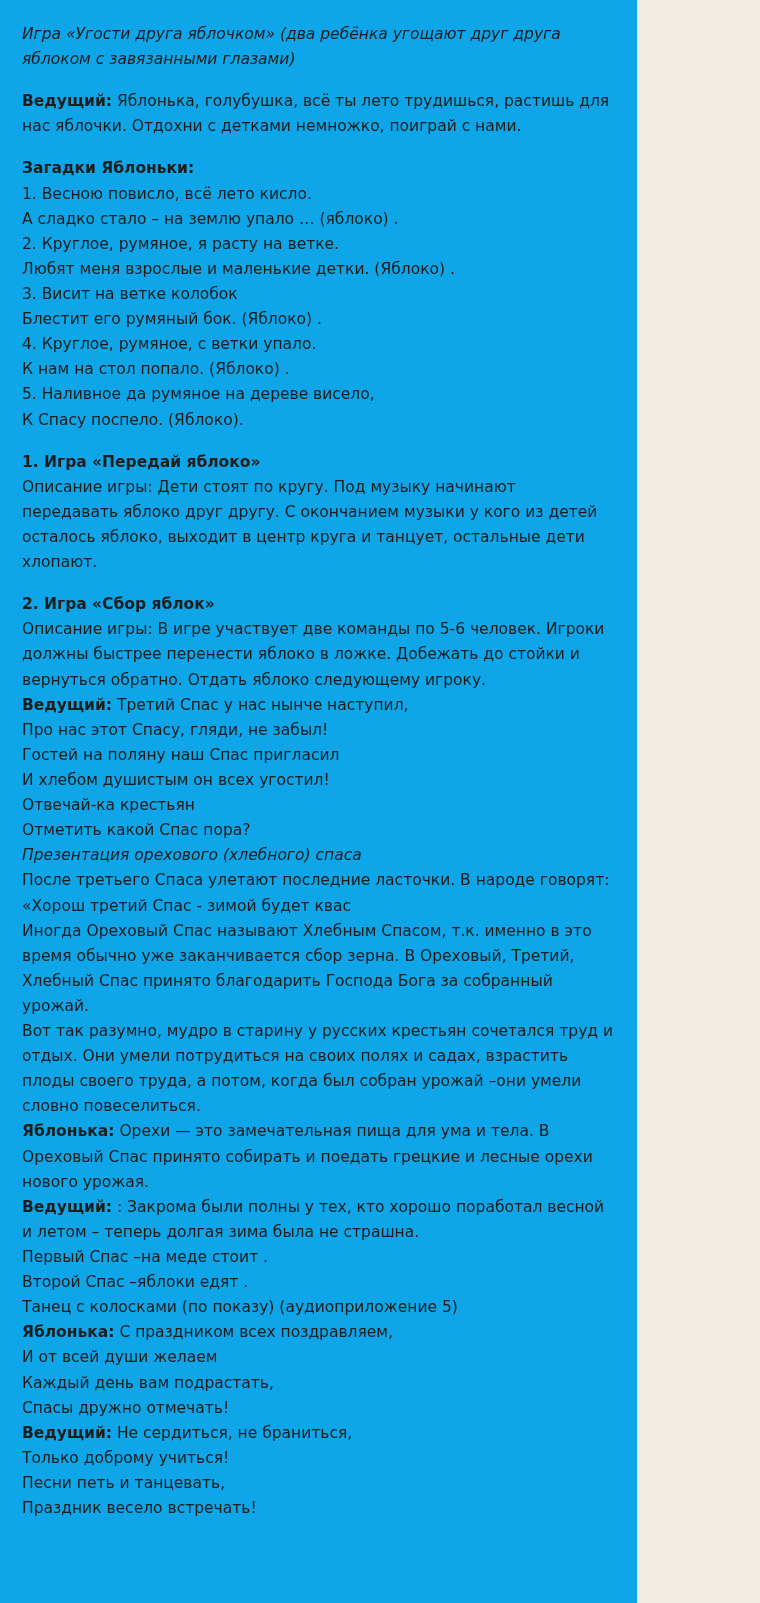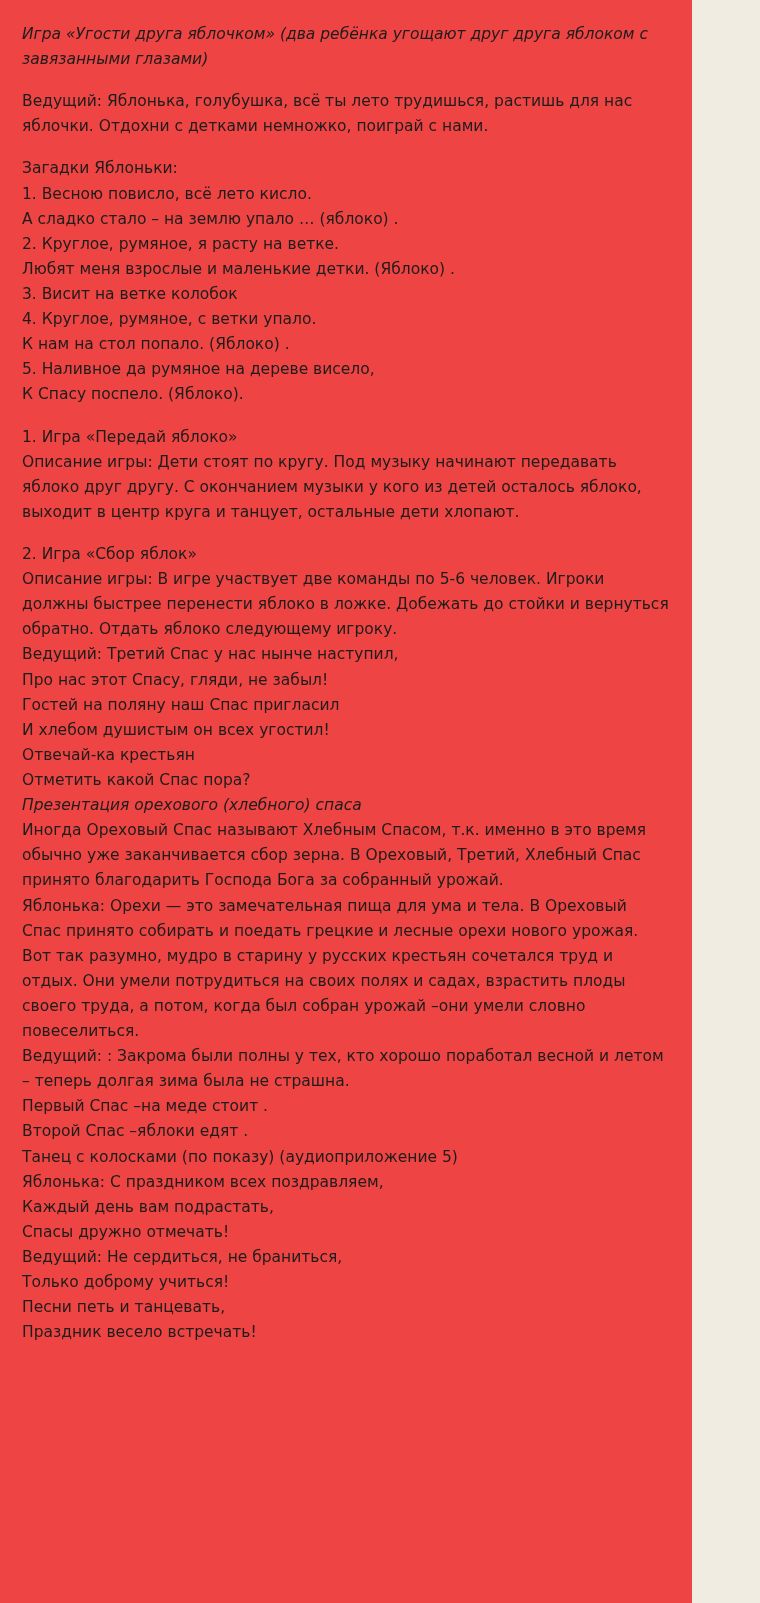--- a/index.html
+++ b/index.html
@@ -6,40 +6,40 @@
     margin: 0;
     padding: 0;
   }
   body {
     width: 760px;
     min-height: 1603px;
     background: #f1ece1;
     font-family: "DejaVu Sans", sans-serif;
   }
   #doc {
-    width: 692px;
+    width: 637px;
     min-height: 1603px;
     box-sizing: border-box;
     padding: 22px 22px 16px 22px;
-    background: #ef4444;
+    background: #0ea5e9;
     color: #1d1d1b;
     font-size: 15.5px;
     line-height: 1.62;
   }
   .para {
     margin: 0;
   }
   .spacer {
     height: 17px;
   }
   .italic {
     font-style: italic;
   }
   .lead {
-    font-weight: normal;
+    font-weight: bold;
   }
   .line {
     margin: 0;
   }
 </style>
 </head>
 <body>
 
 <div id="doc">
     <div class="para">
@@ -50,20 +50,21 @@
       <p class="line"><span class="lead">Ведущий:</span><span> Яблонька, голубушка, всё ты лето трудишься, растишь для нас яблочки. Отдохни с детками немножко, поиграй с нами.</span></p>
     </div>
     <div class="spacer"></div>
     <div class="para">
       <p class="line"><span class="lead">Загадки Яблоньки:</span></p>
       <p class="line"><span>1. Весною повисло, всё лето кисло.</span></p>
       <p class="line"><span>А сладко стало – на землю упало … (яблоко) .</span></p>
       <p class="line"><span>2. Круглое, румяное, я расту на ветке.</span></p>
       <p class="line"><span>Любят меня взрослые и маленькие детки. (Яблоко) .</span></p>
       <p class="line"><span>3. Висит на ветке колобок</span></p>
+      <p class="line"><span>Блестит его румяный бок. (Яблоко) .</span></p>
       <p class="line"><span>4. Круглое, румяное, с ветки упало.</span></p>
       <p class="line"><span>К нам на стол попало. (Яблоко) .</span></p>
       <p class="line"><span>5. Наливное да румяное на дереве висело,</span></p>
       <p class="line"><span>К Спасу поспело. (Яблоко).</span></p>
     </div>
     <div class="spacer"></div>
     <div class="para">
       <p class="line"><span class="lead">1. Игра «Передай яблоко»</span></p>
       <p class="line"><span>Описание игры: Дети стоят по кругу. Под музыку начинают передавать яблоко друг другу. С окончанием музыки у кого из детей осталось яблоко, выходит в центр круга и танцует, остальные дети хлопают.</span></p>
     </div>
@@ -71,28 +72,30 @@
     <div class="para">
       <p class="line"><span class="lead">2. Игра «Сбор яблок»</span></p>
       <p class="line"><span>Описание игры: В игре участвует две команды по 5-6 человек. Игроки должны быстрее перенести яблоко в ложке. Добежать до стойки и вернуться обратно. Отдать яблоко следующему игроку.</span></p>
       <p class="line"><span class="lead">Ведущий:</span><span> Третий Спас у нас нынче наступил,</span></p>
       <p class="line"><span>Про нас этот Спасу, гляди, не забыл!</span></p>
       <p class="line"><span>Гостей на поляну наш Спас пригласил</span></p>
       <p class="line"><span>И хлебом душистым он всех угостил!</span></p>
       <p class="line"><span>Отвечай-ка крестьян</span></p>
       <p class="line"><span>Отметить какой Спас пора?</span></p>
       <p class="line"><span style="font-style: italic;">Презентация орехового (хлебного) спаса</span></p>
+      <p class="line"><span>После третьего Спаса улетают последние ласточки. В народе говорят: «Хорош третий Спас - зимой будет квас</span></p>
       <p class="line"><span>Иногда Ореховый Спас называют Хлебным Спасом, т.к. именно в это время обычно уже заканчивается сбор зерна. В Ореховый, Третий, Хлебный Спас принято благодарить Господа Бога за собранный урожай.</span></p>
+      <p class="line"><span>Вот так разумно, мудро в старину у русских крестьян сочетался труд и отдых. Они умели потрудиться на своих полях и садах, взрастить плоды своего труда, а потом, когда был собран урожай –они умели словно повеселиться.</span></p>
       <p class="line"><span class="lead">Яблонька:</span><span> Орехи — это замечательная пища для ума и тела. В Ореховый Спас принято собирать и поедать грецкие и лесные орехи нового урожая.</span></p>
-      <p class="line"><span>Вот так разумно, мудро в старину у русских крестьян сочетался труд и отдых. Они умели потрудиться на своих полях и садах, взрастить плоды своего труда, а потом, когда был собран урожай –они умели словно повеселиться.</span></p>
       <p class="line"><span class="lead">Ведущий:</span><span> : Закрома были полны у тех, кто хорошо поработал весной и летом – теперь долгая зима была не страшна.</span></p>
       <p class="line"><span>Первый Спас –на меде стоит .</span></p>
       <p class="line"><span>Второй Спас –яблоки едят .</span></p>
       <p class="line"><span>Танец с колосками (по показу) (аудиоприложение 5)</span></p>
       <p class="line"><span class="lead">Яблонька:</span><span> С праздником всех поздравляем,</span></p>
+      <p class="line"><span>И от всей души желаем</span></p>
       <p class="line"><span>Каждый день вам подрастать,</span></p>
       <p class="line"><span>Спасы дружно отмечать!</span></p>
       <p class="line"><span class="lead">Ведущий:</span><span> Не сердиться, не браниться,</span></p>
       <p class="line"><span>Только доброму учиться!</span></p>
       <p class="line"><span>Песни петь и танцевать,</span></p>
       <p class="line"><span>Праздник весело встречать!</span></p>
     </div>
   </div>
 
 </body></html>

